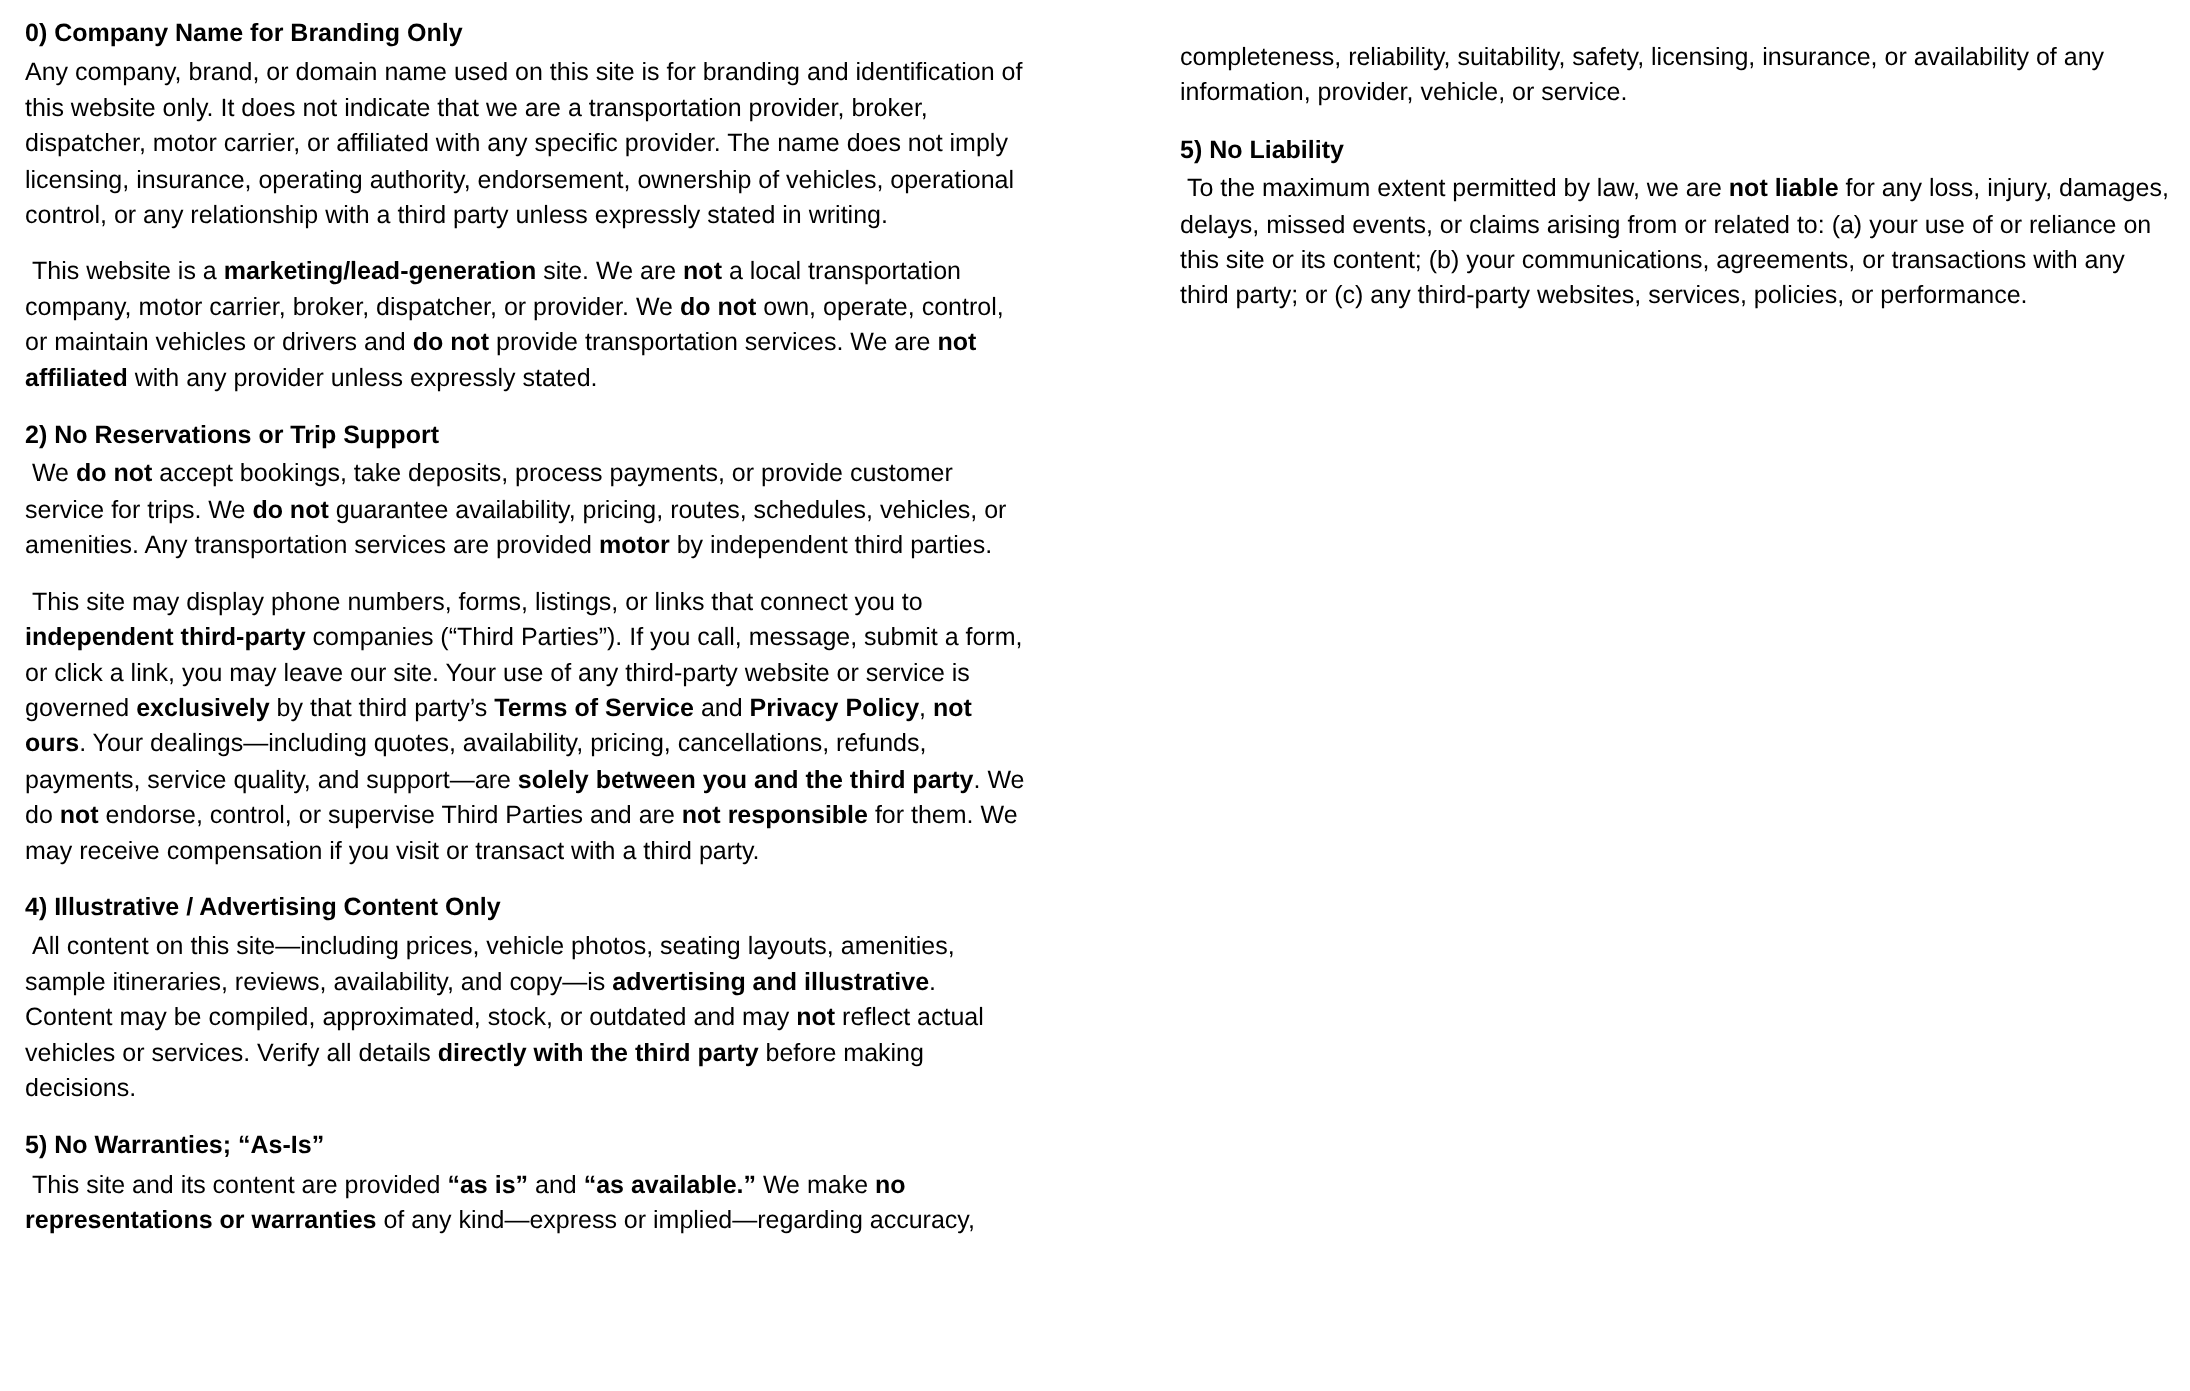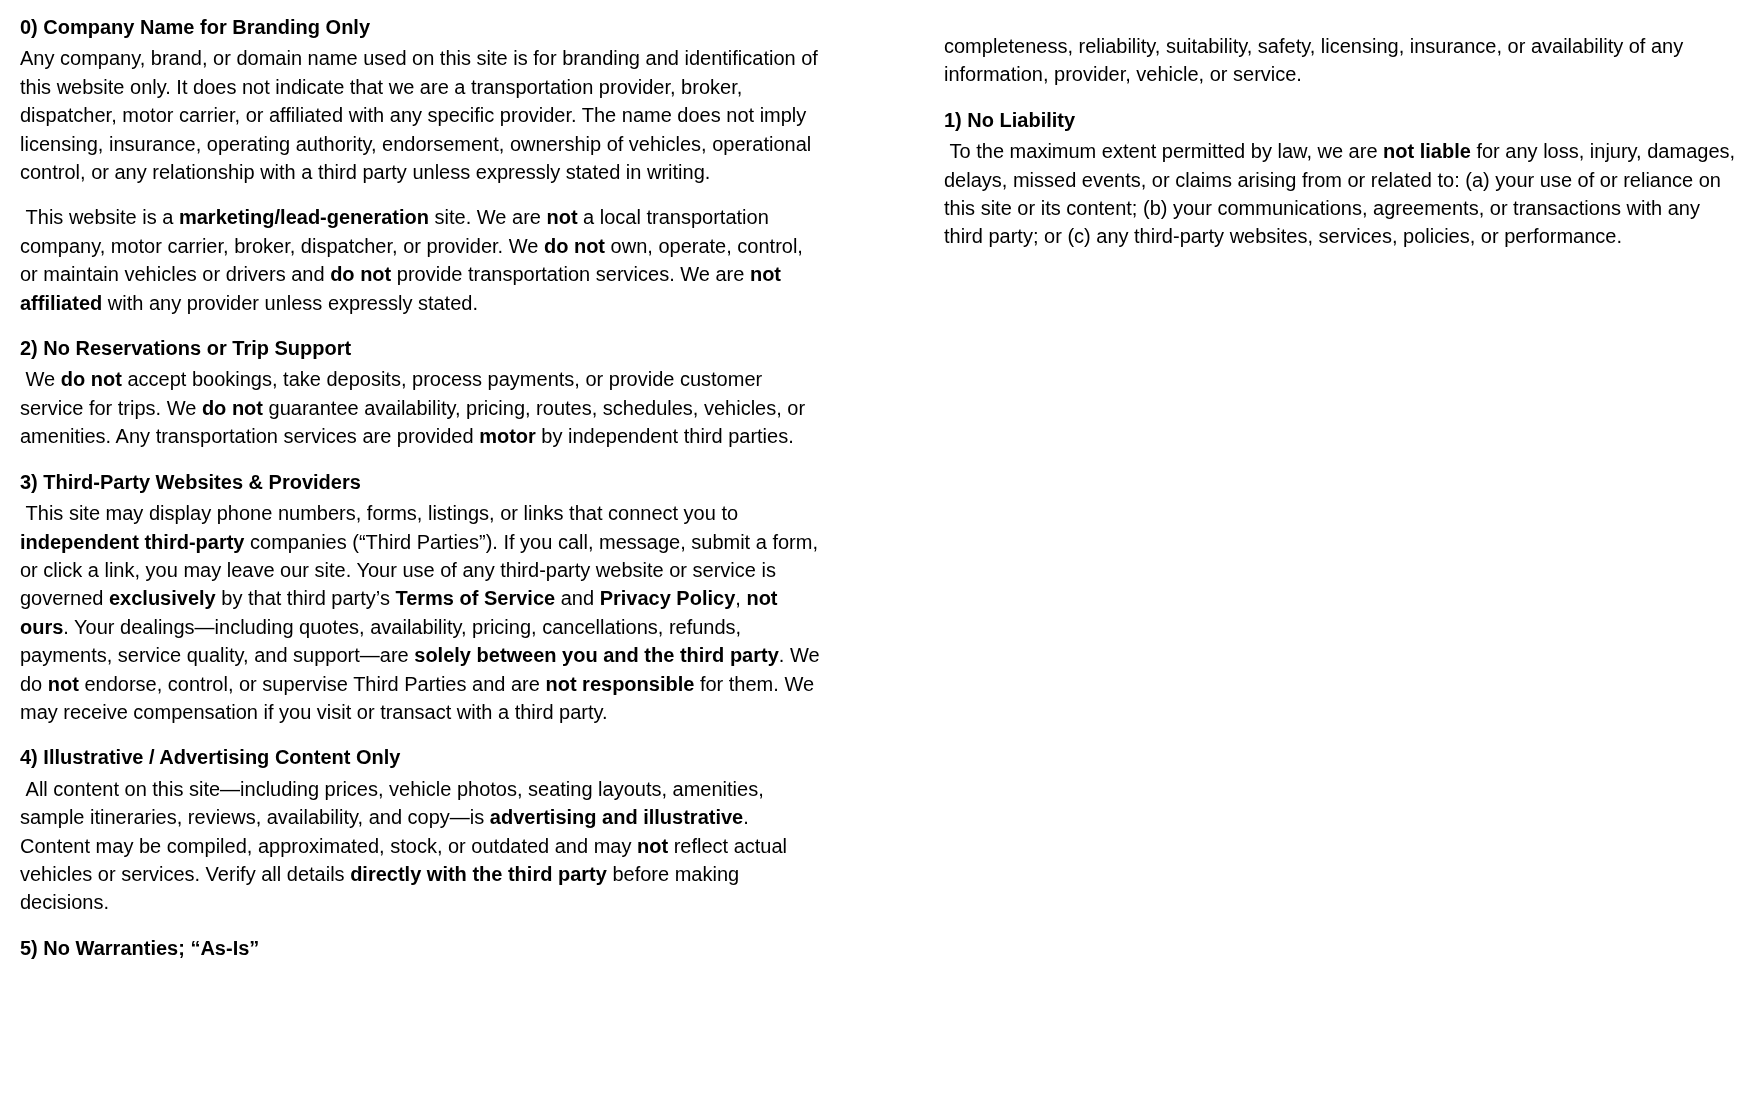--- a/index.html
+++ b/index.html
@@ -58,33 +58,33 @@
         <p>Any company, brand, or domain name used on this site is for branding and identification of this website only. It does not indicate that we are a transportation provider, broker, dispatcher, motor carrier, or affiliated with any specific provider. The name does not imply licensing, insurance, operating authority, endorsement, ownership of vehicles, operational control, or any relationship with a third party unless expressly stated in writing.</p>
       </section>
       <section class="section">
         <p> This website is a <b>marketing/lead-generation</b> site. We are <b>not</b> a local transportation company, motor carrier, broker, dispatcher, or provider. We <b>do not</b> own, operate, control, or maintain vehicles or drivers and <b>do not</b> provide transportation services. We are <b>not affiliated</b> with any provider unless expressly stated.</p>
       </section>
       <section class="section">
         <div class="heading">2) No Reservations or Trip Support</div>
         <p> We <b>do not</b> accept bookings, take deposits, process payments, or provide customer service for trips. We <b>do not</b> guarantee availability, pricing, routes, schedules, vehicles, or amenities. Any transportation services are provided <b>motor</b> by independent third parties.</p>
       </section>
       <section class="section">
-        <div class="heading">3) Third-Party Websites &amp; Providers</div>
         <p> This site may display phone numbers, forms, listings, or links that connect you to <b>independent third-party</b> companies (“Third Parties”). If you call, message, submit a form, or click a link, you may leave our site. Your use of any third-party website or service is governed <b>exclusively</b> by that third party’s <b>Terms of Service</b> and <b>Privacy Policy</b>, <b>not ours</b>. Your dealings—including quotes, availability, pricing, cancellations, refunds, payments, service quality, and support—are <b>solely between you and the third party</b>. We do <b>not</b> endorse, control, or supervise Third Parties and are <b>not responsible</b> for them. We may receive compensation if you visit or transact with a third party.</p>
       </section>
       <section class="section">
         <div class="heading">4) Illustrative / Advertising Content Only</div>
         <p> All content on this site—including prices, vehicle photos, seating layouts, amenities, sample itineraries, reviews, availability, and copy—is <b>advertising and illustrative</b>. Content may be compiled, approximated, stock, or outdated and may <b>not</b> reflect actual vehicles or services. Verify all details <b>directly with the third party</b> before making decisions.</p>
       </section>
       <section class="section">
         <div class="heading">5) No Warranties; “As-Is”</div>
+        <p> This site and its content are provided <b>“as is”</b> and <b>“as available.”</b> We make <b>no representations or warranties</b> of any kind—express or implied—regarding accuracy,</p>
       </section>
     </div>
   <div class="col col-right">
       <section class="section">
         <p>completeness, reliability, suitability, safety, licensing, insurance, or availability of any information, provider, vehicle, or service.</p>
       </section>
       <section class="section">
-        <div class="heading">1) No Liability</div>
+        <div class="heading">5) No Liability</div>
         <p> To the maximum extent permitted by law, we are <b>not liable</b> for any loss, injury, damages, delays, missed events, or claims arising from or related to: (a) your use of or reliance on this site or its content; (b) your communications, agreements, or transactions with any third party; or (c) any third-party websites, services, policies, or performance.</p>
       </section>
     </div>
 </div>
 
 </body></html>

